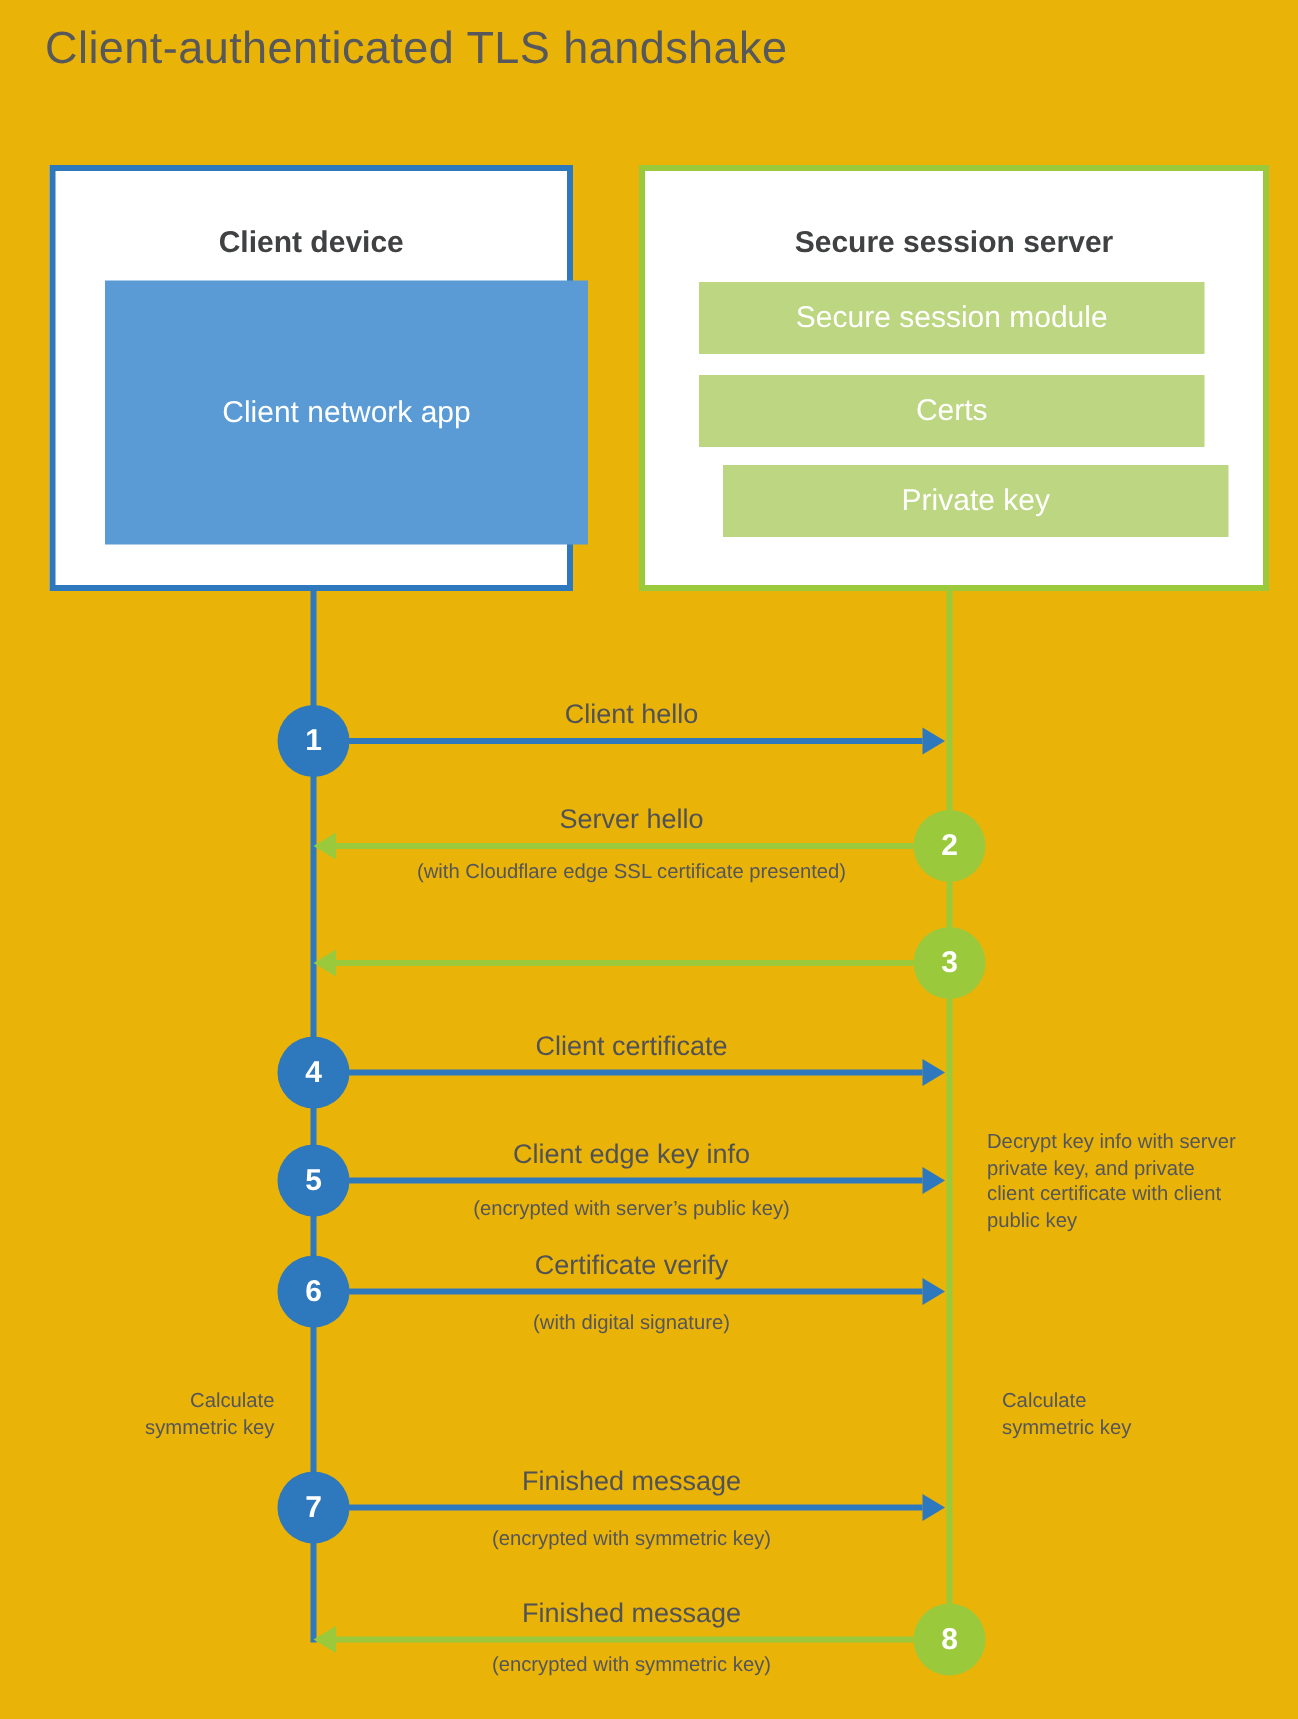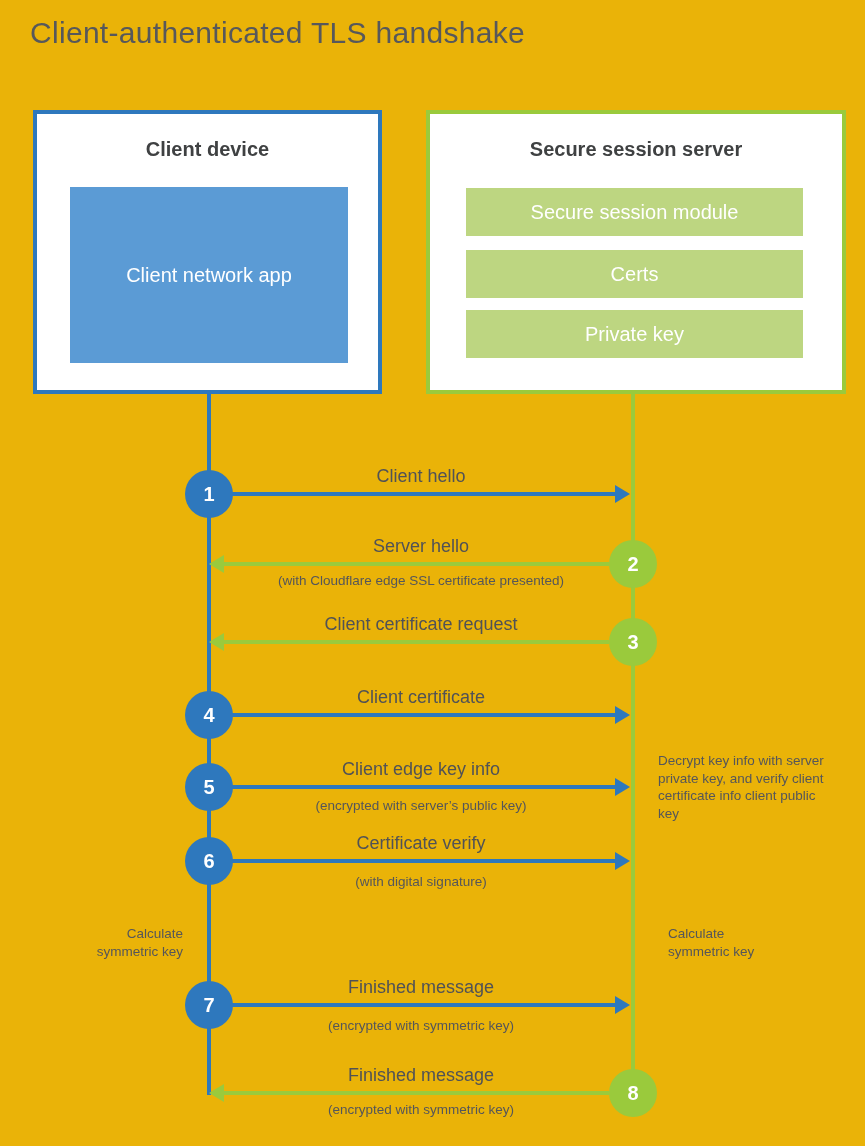--- a/index.html
+++ b/index.html
@@ -14,29 +14,29 @@
   body{font-family:"Liberation Sans","DejaVu Sans",sans-serif;color:var(--body);}
   .canvas{position:relative;width:865px;height:1146px;background:#eab308;overflow:hidden;}
 
   .page-title{position:absolute;left:30px;top:16px;font-size:30px;font-weight:300;
     color:#57585b;letter-spacing:.3px;}
 
   
   .box{position:absolute;background:#fff;box-sizing:border-box;}
   .client-box{left:33px;top:110px;width:349px;height:284px;border:4px solid var(--blue);}
   .server-box{left:426px;top:110px;width:420px;height:284px;border:4px solid var(--green);}
-  .box-title{position:absolute;left:0;top:24px;width:100%;text-align:center;
+  .box-title{position:absolute;left:0;top:37px;width:100%;text-align:center;
     font-size:20px;font-weight:bold;color:var(--heading);}
-  .client-app{position:absolute;left:33px;top:73px;width:278px;height:176px;
+  .client-app{position:absolute;left:33px;top:73px;width:322px;height:176px;
     background:var(--blue-fill);display:flex;align-items:center;justify-content:center;
     text-align:center;color:#fff;font-size:20px;line-height:27px;}
   .client-app span{display:block;max-width:170px;}
   .module{position:absolute;left:36px;width:337px;height:48px;background:var(--green-fill);
     display:flex;align-items:center;justify-content:center;color:#fff;font-size:20px;}
-  .module.m0{top:74px;} .module.m1{top:136px;} .module.m2{top:196px;}
+  .module.m0{top:74px;} .module.m1{top:136px;} .module.m2{top:196px;margin-left:16px;}
 
   
   .lifeline{position:absolute;width:4px;}
   .lifeline.blue{left:207px;top:394px;height:701px;background:var(--blue);}
   .lifeline.green{left:631px;top:394px;height:699px;background:var(--green);}
 
   
   .circle{position:absolute;width:48px;height:48px;border-radius:50%;display:flex;
     align-items:center;justify-content:center;color:#fff;font-weight:bold;font-size:20px;}
   .circle.blue{background:var(--blue);left:185px;}
@@ -104,21 +104,20 @@
     <span>2</span>
   </div>
   <div class="arrow left pos-a2"></div>
   <div class="msg pos-l2">Server hello</div>
   <div class="sub pos-s2">(with Cloudflare edge SSL certificate presented)</div>
 
   <div class="circle green pos-c3">
     <span>3</span>
   </div>
   <div class="arrow left pos-a3"></div>
-  <div class="msg pos-l3">Client certificate request</div>
 
   <div class="circle blue pos-c4">
     <span>4</span>
   </div>
   <div class="arrow right pos-a4"></div>
   <div class="msg pos-l4">Client certificate</div>
 
   <div class="circle blue pos-c5">
     <span>5</span>
   </div>
@@ -126,21 +125,21 @@
   <div class="msg pos-l5">Client edge key info</div>
   <div class="sub pos-s5">(encrypted with server’s public key)</div>
 
   <div class="circle blue pos-c6">
     <span>6</span>
   </div>
   <div class="arrow right pos-a6"></div>
   <div class="msg pos-l6">Certificate verify</div>
   <div class="sub pos-s6">(with digital signature)</div>
 
-  <div class="note server-note">Decrypt key info with server private key, and verify client certificate info client public key</div>
+  <div class="note server-note">Decrypt key info with server private key, and private client certificate with client public key</div>
   <div class="note calc-left">Calculate symmetric key</div>
   <div class="note calc-right">Calculate symmetric key</div>
 
   <div class="circle blue pos-c7">
     <span>7</span>
   </div>
   <div class="arrow right pos-a7"></div>
   <div class="msg pos-l7">Finished message</div>
   <div class="sub pos-s7">(encrypted with symmetric key)</div>
 

